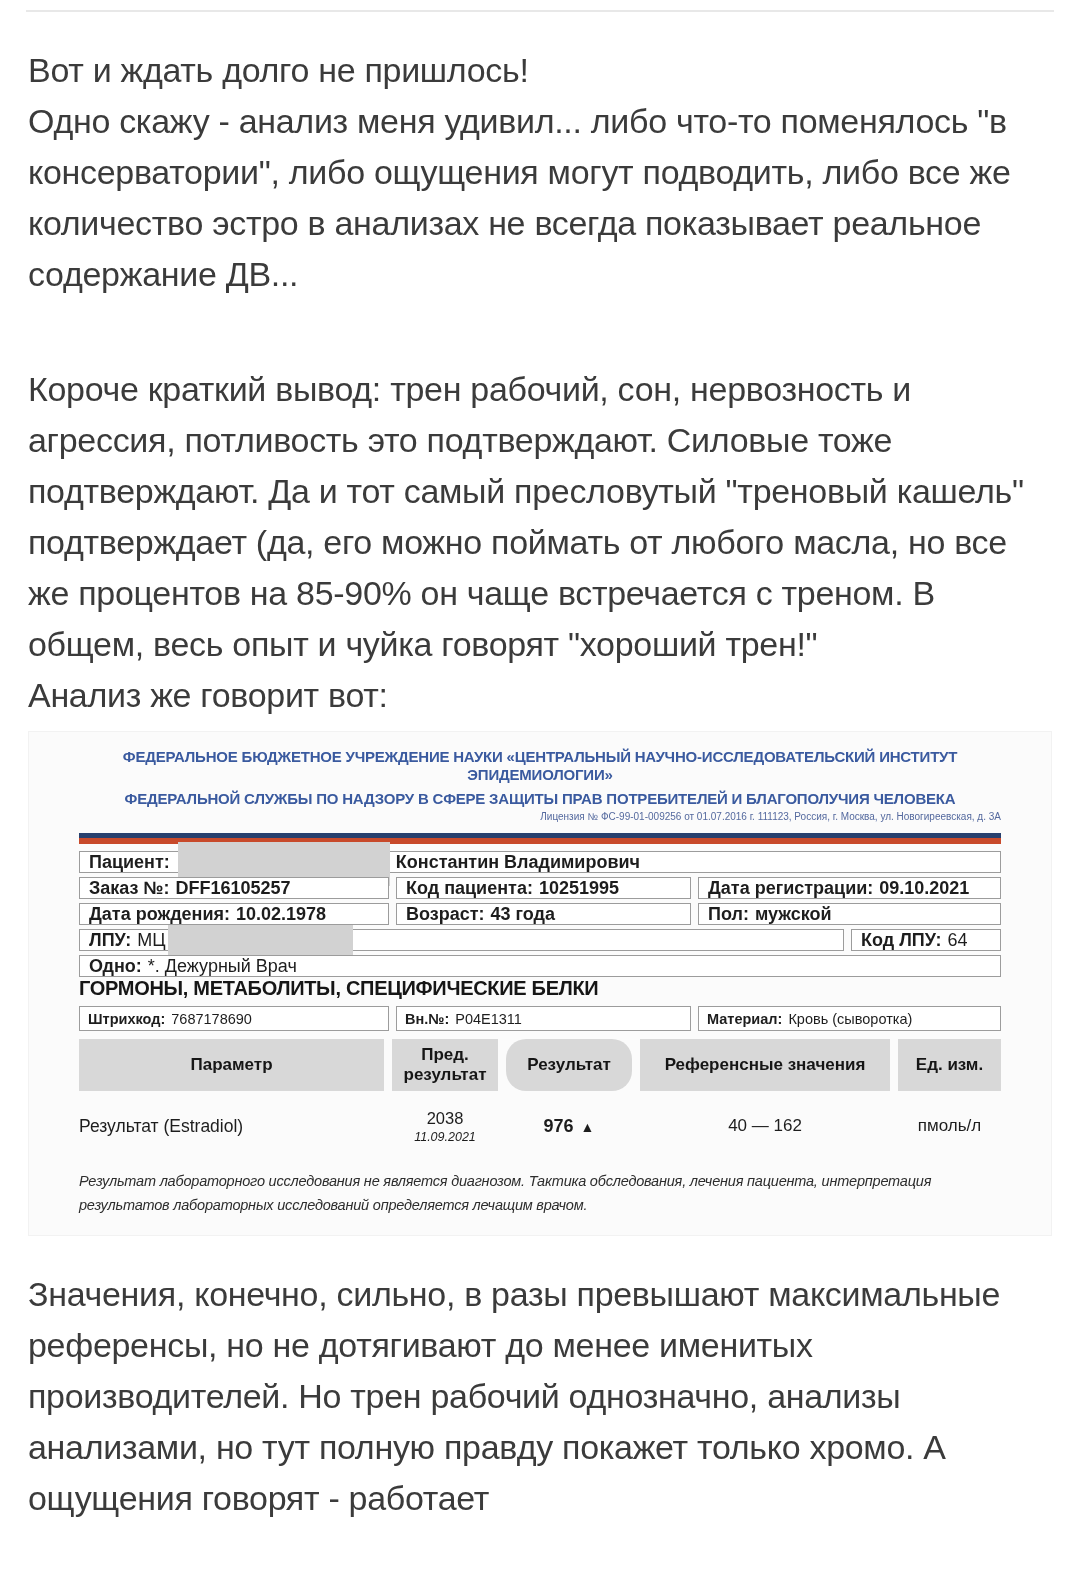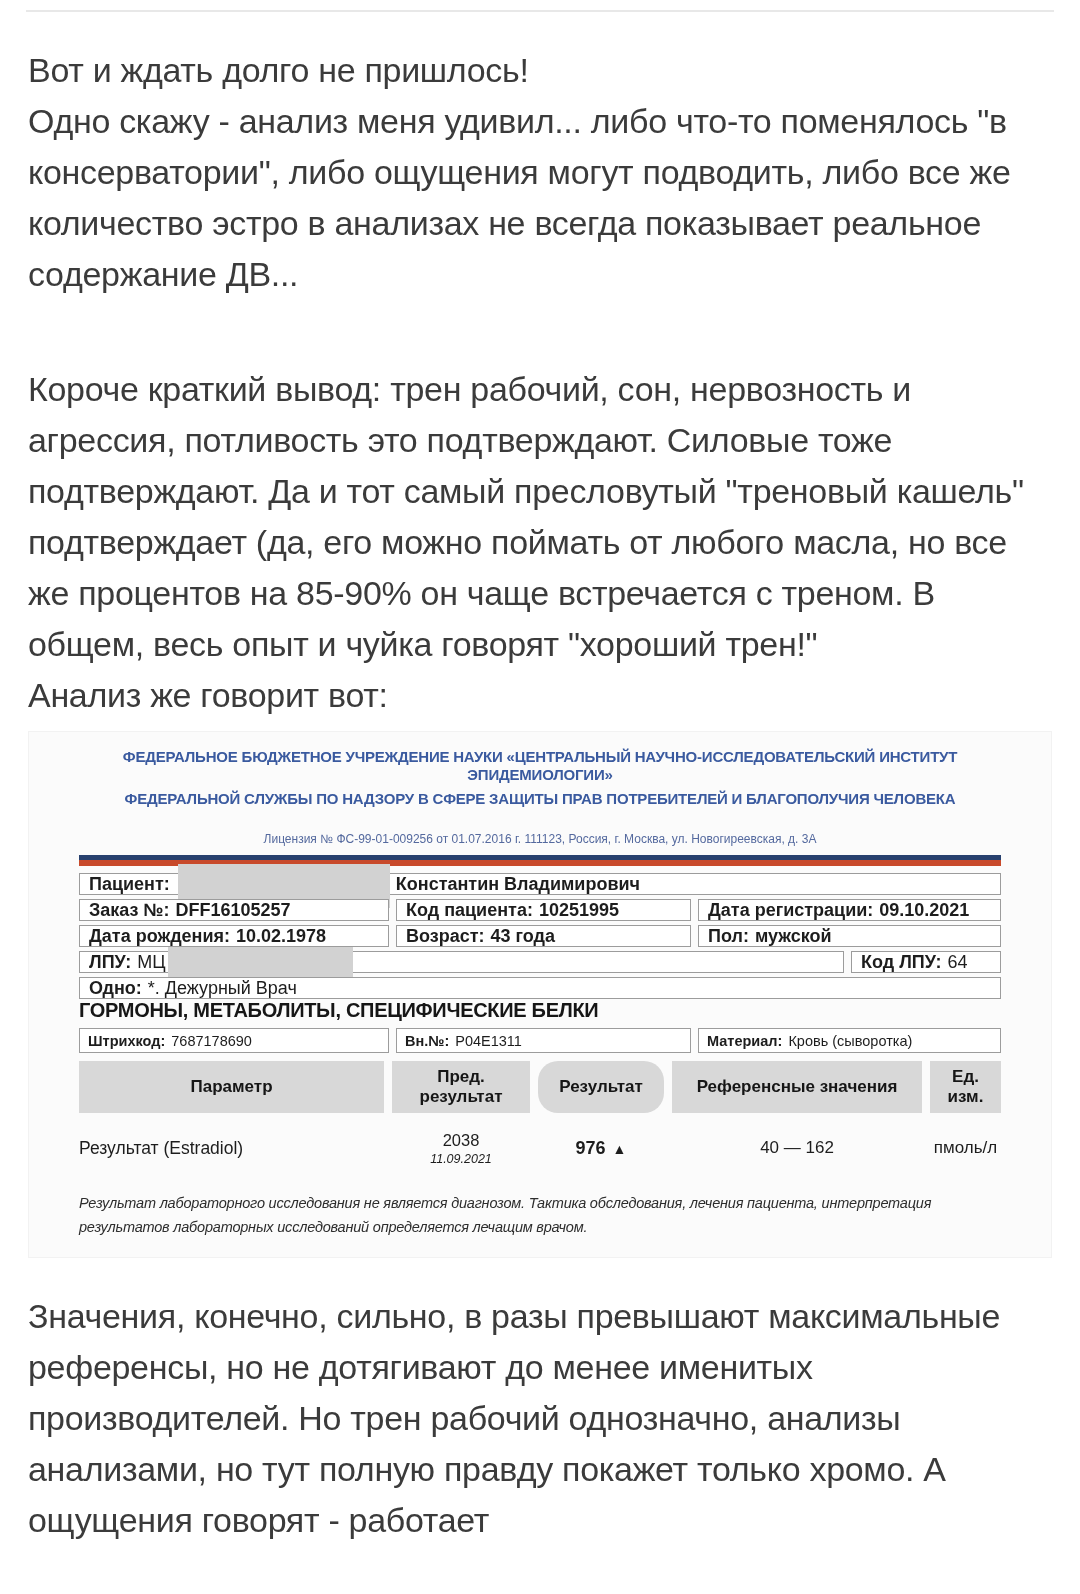--- a/index.html
+++ b/index.html
@@ -32,22 +32,22 @@
   .report-card{
     margin:10px 28px 0 28px;width:1024px;background:#fbfbfb;
     padding:16px 50px 18px 50px;border:1px solid #f2f2f2;
   }
   .org-line{
     color:var(--accent-blue);font-weight:bold;text-align:center;
     font-size:15px;line-height:18px;letter-spacing:-0.2px;
   }
   .org-line.second{margin-top:6px;}
   .license-line{
-    color:var(--license-blue);text-align:center;font-size:12px;
-    line-height:14px;margin-top:24px;
+    color:var(--license-blue);text-align:right;font-size:10px;
+    line-height:14px;margin-top:2px;
   }
   .flag-band{margin-top:9px;}
   .flag-band .navy{height:5px;background:var(--band-navy);}
   .flag-band .red{height:6px;background:var(--band-red);}
 
   .rows{margin-top:7px;display:flex;flex-direction:column;gap:4px;}
   .boxrow{display:flex;gap:7px;}
   .fbox{
     background:#ffffff;border:1px solid var(--border-gray);
     height:22px;padding:2px 9px;display:flex;align-items:center;
@@ -84,21 +84,21 @@
   .th{
     background:var(--table-header-bg);height:52px;
     display:flex;align-items:center;justify-content:center;text-align:center;
     font-weight:bold;font-size:17px;line-height:20px;color:#161616;
     padding:2px 4px;
   }
   .tdata{display:flex;gap:8px;margin-top:4px;align-items:center;min-height:62px;}
   .td{display:flex;align-items:center;justify-content:center;text-align:center;
       font-size:17px;color:#1d1d1d;flex-direction:column;}
   .c-param{width:305px;}
-  .c-prev{width:138px;}
+  .c-prev{width:106px;}
   .c-res{width:126px;border-radius:20px;}
   .c-ref{width:250px;}
   .c-unit{flex:1;}
   .td.c-param{align-items:flex-start;text-align:left;font-size:17.5px;}
   .prev-val{font-size:16.5px;}
   .prev-date{font-size:12.5px;font-style:italic;margin-top:2px;}
   .res-strong{font-weight:bold;font-size:18px;}
   .res-flag{font-size:14px;margin-left:7px;}
 
   .disclaimer{

